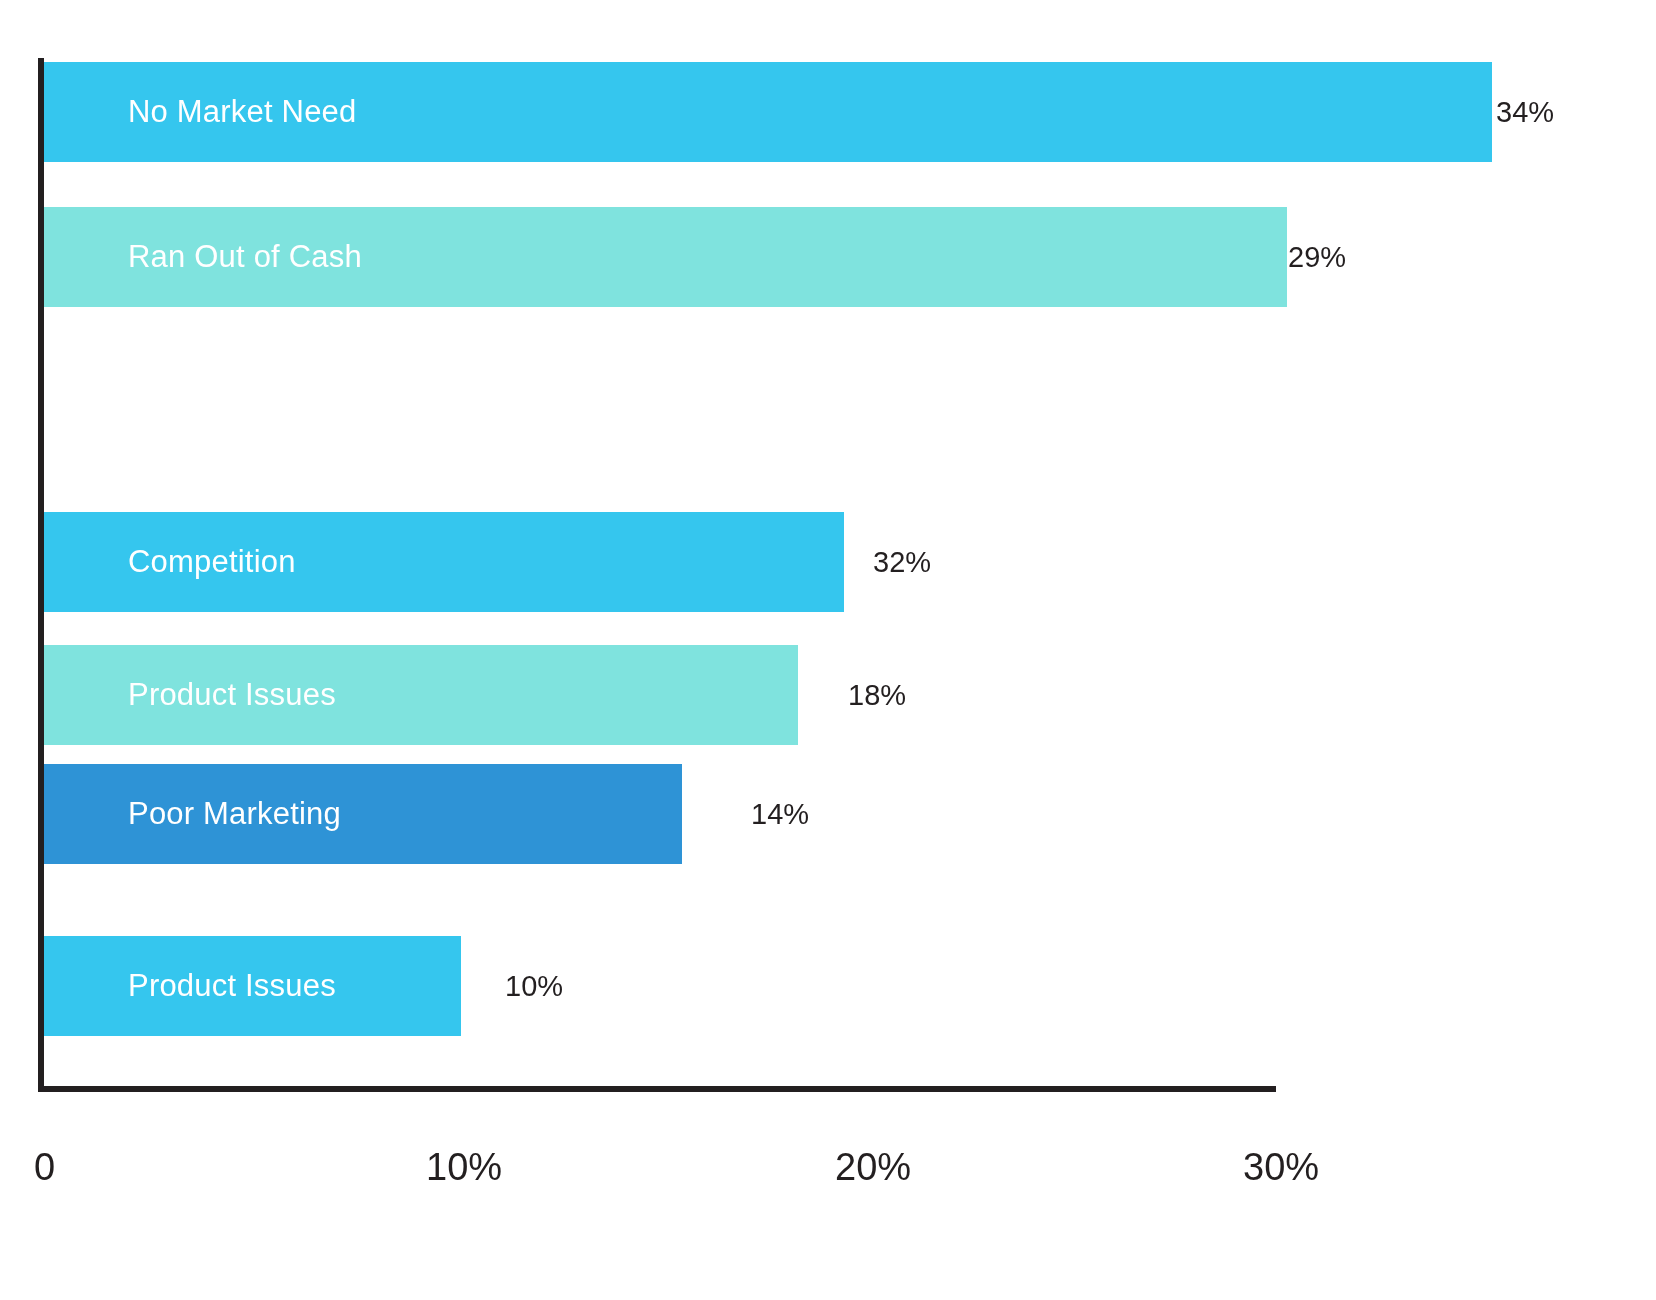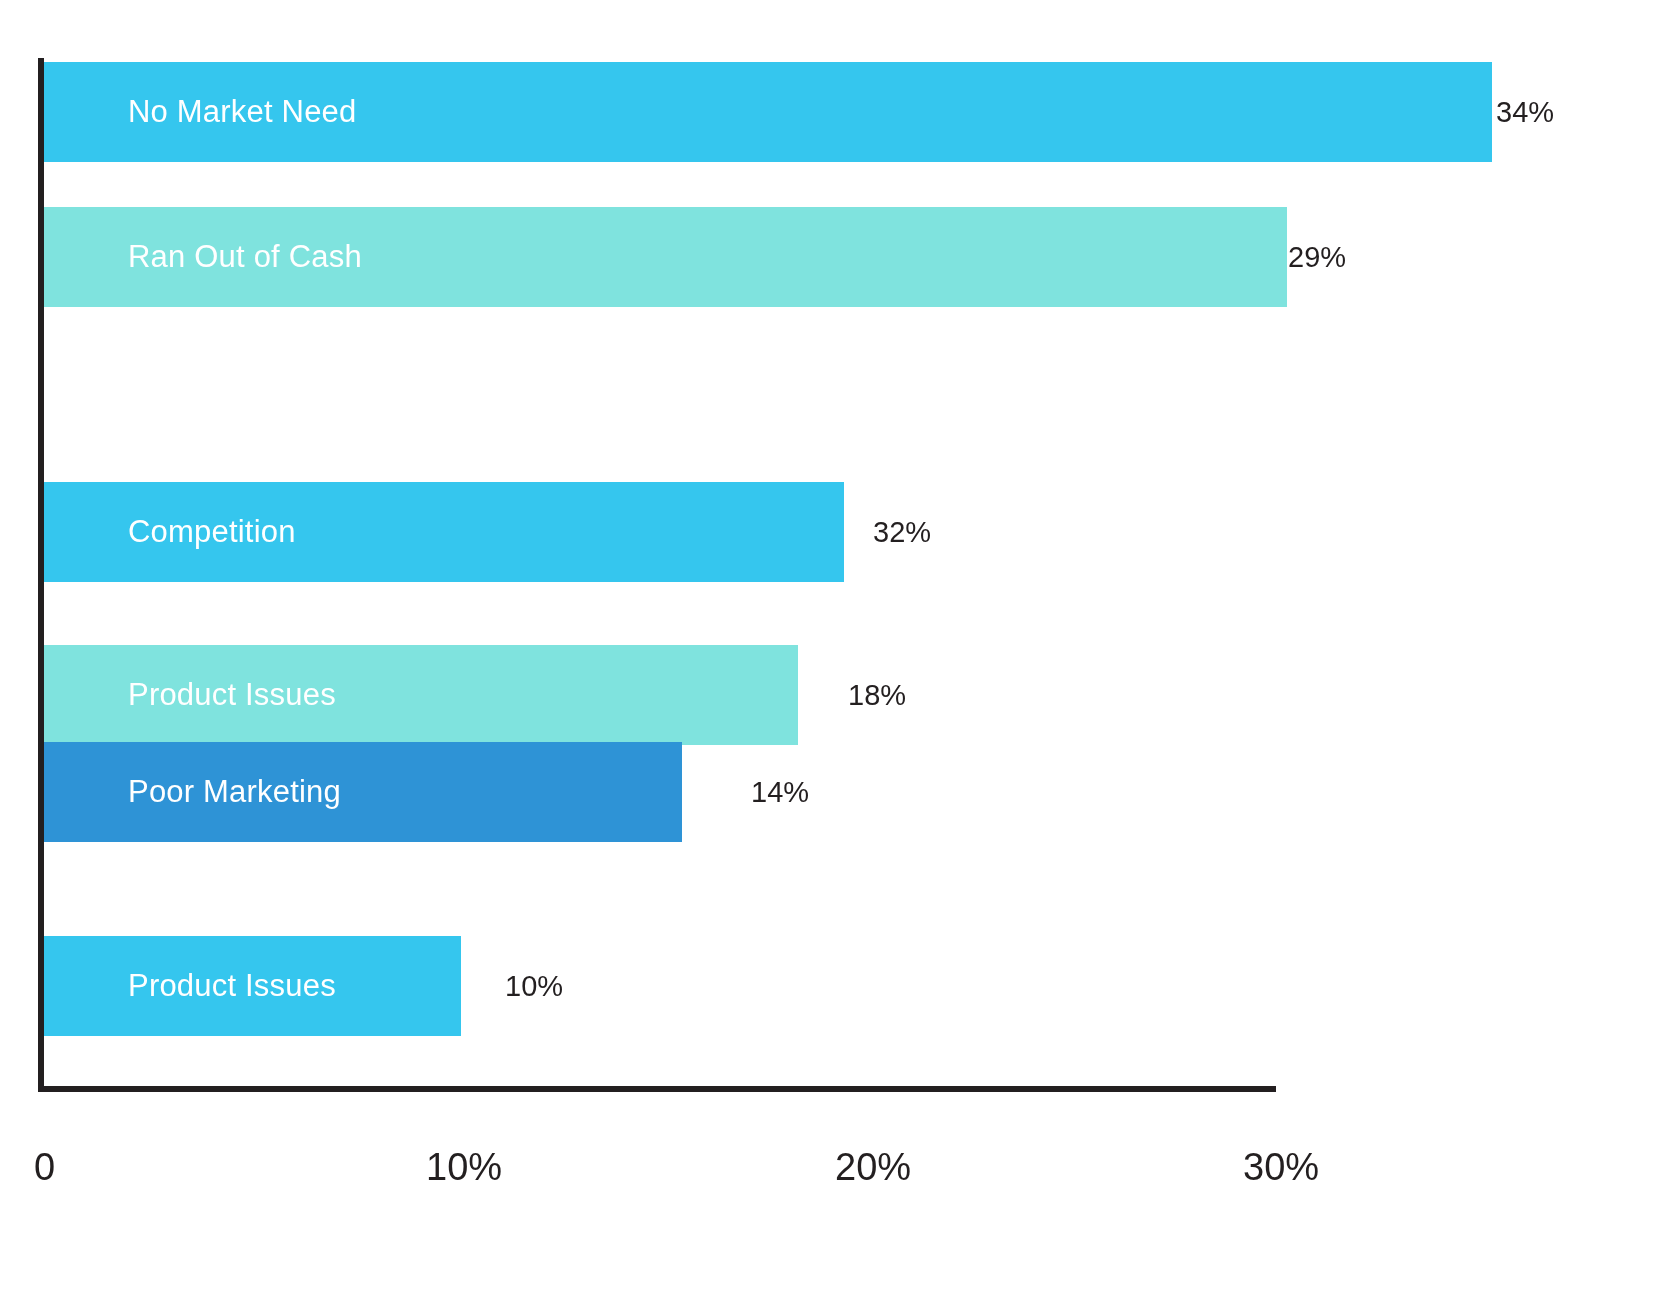--- a/index.html
+++ b/index.html
@@ -109,31 +109,31 @@
       <div class="bar-row" style="top: 62px; width: 1848px;">
         <div class="bar" style="width: 1448px; background: rgb(53, 198, 238);"></div>
         <span class="bar-label">No Market Need</span>
         <span class="bar-value" style="left: 1452px;">34%</span>
       </div>
       <div class="bar-row" style="top: 207px; width: 1643px;">
         <div class="bar" style="width: 1243px; background: rgb(127, 227, 222);"></div>
         <span class="bar-label">Ran Out of Cash</span>
         <span class="bar-value" style="left: 1244px;">29%</span>
       </div>
-      <div class="bar-row" style="top: 482px; width: 1200px; padding-left: 20px;">
+      <div class="bar-row" style="top: 512px; width: 1200px; padding-left: 20px;">
         <div class="bar" style="width: 800px; background: rgb(53, 198, 238);"></div>
         <span class="bar-label">Competition</span>
         <span class="bar-value" style="left: 829px;">32%</span>
       </div>
       <div class="bar-row" style="top: 645px; width: 1154px;">
         <div class="bar" style="width: 754px; background: rgb(127, 227, 222);"></div>
         <span class="bar-label">Product Issues</span>
         <span class="bar-value" style="left: 788px; margin-left: 16px;">18%</span>
       </div>
-      <div class="bar-row" style="top: 742px; width: 1038px;">
+      <div class="bar-row" style="top: 764px; width: 1038px;">
         <div class="bar" style="width: 638px; background: rgb(46, 147, 214);"></div>
         <span class="bar-label">Poor Marketing</span>
         <span class="bar-value" style="left: 659px; margin-left: 48px;">14%</span>
       </div>
       <div class="bar-row" style="top: 936px; width: 817px;">
         <div class="bar" style="width: 417px; background: rgb(53, 198, 238);"></div>
         <span class="bar-label">Product Issues</span>
         <span class="bar-value" style="left: 461px;">10%</span>
       </div>
     </div>

